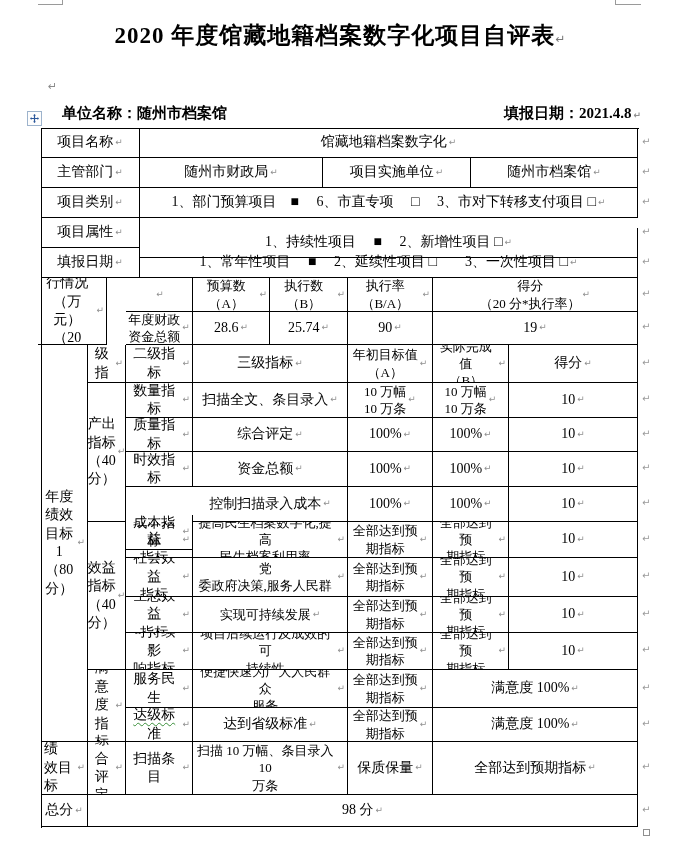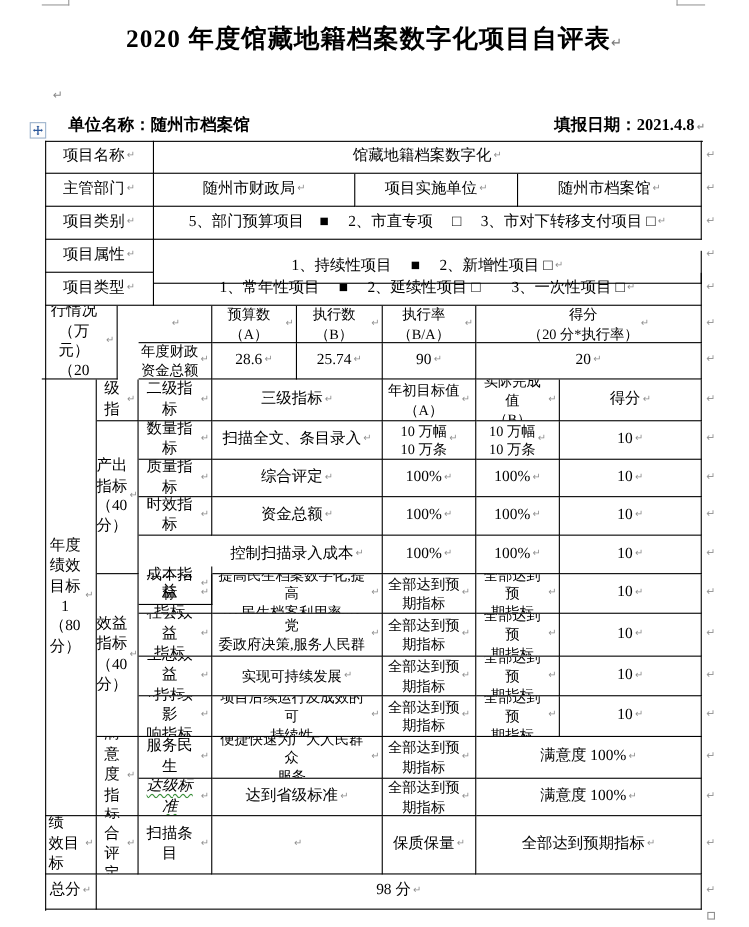--- a/index.html
+++ b/index.html
@@ -19,21 +19,21 @@
                border:1px solid #9db3cc;display:flex;align-items:center;justify-content:center;}
   .frame{position:absolute;left:41px;top:128px;width:597px;height:699px;
          border-left:1px solid #000;border-top:1px solid #000;}
   .cell{position:absolute;box-sizing:border-box;border-right:1px solid #000;border-bottom:1px solid #000;
         display:flex;align-items:center;justify-content:center;text-align:center;
         white-space:pre-line;font-size:14px;line-height:1.32;padding:1px 2px;overflow:hidden;}
   .cell.sm{font-size:13px;}
   .cell.left{justify-content:flex-start;text-align:left;padding-left:3px;}
   .pm{color:#8f8f8f;font-size:9px;margin-left:2px;font-family:"DejaVu Sans",sans-serif;flex:none;}
   .orow{position:absolute;left:642px;font-size:10px;color:#9a9a9a;font-family:"DejaVu Sans",sans-serif;}
-  .spell{text-decoration:underline wavy #3a8f3a 1px;text-underline-offset:3px;font-style:italic;}
+  .spell{text-decoration:underline wavy #3a8f3a 1px;text-underline-offset:3px;}
   .tbl-end{position:absolute;left:643px;top:829px;width:5px;height:5px;border:1px solid #8f8f8f;}
 </style>
 </head>
 <body>
 
 <div class="page">
 
   <div class="crop crop-tl"></div>
   <div class="crop crop-tr"></div>
 
@@ -54,44 +54,44 @@
 
   <div class="cell" style="left:41px;top:128px;width:99px;height:30px"><span>项目名称</span><span class="pm">↵</span></div>
   <div class="cell" style="left:140px;top:128px;width:498px;height:30px"><span>馆藏地籍档案数字化</span><span class="pm">↵</span></div>
 
   <div class="cell" style="left:41px;top:158px;width:99px;height:30px"><span>主管部门</span><span class="pm">↵</span></div>
   <div class="cell" style="left:140px;top:158px;width:183px;height:30px"><span>随州市财政局</span><span class="pm">↵</span></div>
   <div class="cell" style="left:323px;top:158px;width:148px;height:30px"><span>项目实施单位</span><span class="pm">↵</span></div>
   <div class="cell" style="left:471px;top:158px;width:167px;height:30px"><span>随州市档案馆</span><span class="pm">↵</span></div>
 
   <div class="cell" style="left:41px;top:188px;width:99px;height:30px"><span>项目类别</span><span class="pm">↵</span></div>
-  <div class="cell" style="left:140px;top:188px;width:498px;height:30px"><span>5、部门预算项目　■　 2、市直专项　 □　 3、市对下转移支付项目 □</span><span class="pm">↵</span></div>
+  <div class="cell" style="left:140px;top:188px;width:498px;height:30px"><span>1、部门预算项目　■　 6、市直专项　 □　 3、市对下转移支付项目 □</span><span class="pm">↵</span></div>
 
   <div class="cell" style="left:41px;top:218px;width:99px;height:30px"><span>项目属性</span><span class="pm">↵</span></div>
   <div class="cell" style="left:140px;top:228px;width:498px;height:30px"><span>1、持续性项目　 ■　 2、新增性项目 □</span><span class="pm">↵</span></div>
 
-  <div class="cell" style="left:41px;top:248px;width:99px;height:30px"><span>项目类型</span><span class="pm">↵</span></div>
+  <div class="cell" style="left:41px;top:248px;width:99px;height:30px"><span>填报日期</span><span class="pm">↵</span></div>
   <div class="cell" style="left:140px;top:248px;width:498px;height:30px"><span>1、常年性项目　 ■　 2、延续性项目 □　　3、一次性项目 □</span><span class="pm">↵</span></div>
 
   <div class="cell" style="left:38px;top:278px;width:69px;height:67px"><span>预算执行情况
 （万元）
 （20 分）</span><span class="pm">↵</span></div>
   <div class="cell" style="left:126px;top:278px;width:67px;height:34px"><span class="pm">↵</span></div>
   <div class="cell sm" style="left:193px;top:278px;width:77px;height:34px"><span>预算数（A）</span><span class="pm">↵</span></div>
   <div class="cell sm" style="left:270px;top:278px;width:78px;height:34px"><span>执行数（B）</span><span class="pm">↵</span></div>
   <div class="cell sm" style="left:348px;top:278px;width:85px;height:34px"><span>执行率（B/A）</span><span class="pm">↵</span></div>
   <div class="cell sm" style="left:433px;top:278px;width:205px;height:34px"><span>得分
 （20 分*执行率）</span><span class="pm">↵</span></div>
 
   <div class="cell sm" style="left:126px;top:312px;width:67px;height:33px"><span>年度财政
 资金总额</span><span class="pm">↵</span></div>
   <div class="cell" style="left:193px;top:312px;width:77px;height:33px"><span>28.6</span><span class="pm">↵</span></div>
   <div class="cell" style="left:270px;top:312px;width:78px;height:33px"><span>25.74</span><span class="pm">↵</span></div>
   <div class="cell" style="left:348px;top:312px;width:85px;height:33px"><span>90</span><span class="pm">↵</span></div>
-  <div class="cell" style="left:433px;top:312px;width:205px;height:33px"><span>20</span><span class="pm">↵</span></div>
+  <div class="cell" style="left:433px;top:312px;width:205px;height:33px"><span>19</span><span class="pm">↵</span></div>
 
   <div class="cell" style="left:41px;top:345px;width:47px;height:397px"><span>年度
 绩效
 目标 1
 （80
 分）</span><span class="pm">↵</span></div>
 
   <div class="cell" style="left:88px;top:345px;width:38px;height:38px"><span>一级
 指标</span><span class="pm">↵</span></div>
   <div class="cell" style="left:126px;top:345px;width:67px;height:38px"><span>二级指标</span><span class="pm">↵</span></div>
@@ -191,21 +191,22 @@
   <div class="cell sm" style="left:348px;top:708px;width:85px;height:34px"><span>全部达到预
 期指标</span><span class="pm">↵</span></div>
   <div class="cell" style="left:433px;top:708px;width:205px;height:34px"><span>满意度 100%</span><span class="pm">↵</span></div>
 
   <div class="cell left" style="left:41px;top:742px;width:47px;height:53px"><span>年度绩
 效目标
 2</span><span class="pm">↵</span></div>
   <div class="cell" style="left:88px;top:742px;width:38px;height:53px"><span>综合
 评定</span><span class="pm">↵</span></div>
   <div class="cell" style="left:126px;top:742px;width:67px;height:53px"><span>扫描条目</span><span class="pm">↵</span></div>
-  <div class="cell sm" style="left:193px;top:742px;width:155px;height:53px"><span class="pm">↵</span></div>
+  <div class="cell sm" style="left:193px;top:742px;width:155px;height:53px"><span>扫描 10 万幅、条目录入 10
+万条</span><span class="pm">↵</span></div>
   <div class="cell" style="left:348px;top:742px;width:85px;height:53px"><span>保质保量</span><span class="pm">↵</span></div>
   <div class="cell" style="left:433px;top:742px;width:205px;height:53px"><span>全部达到预期指标</span><span class="pm">↵</span></div>
 
   <div class="cell" style="left:41px;top:795px;width:47px;height:32px"><span>总分</span><span class="pm">↵</span></div>
   <div class="cell" style="left:88px;top:795px;width:550px;height:32px"><span>98 分</span><span class="pm">↵</span></div>
 
   <span class="orow" style="top:136px">↵</span>
   <span class="orow" style="top:166px">↵</span>
   <span class="orow" style="top:196px">↵</span>
   <span class="orow" style="top:226px">↵</span>

